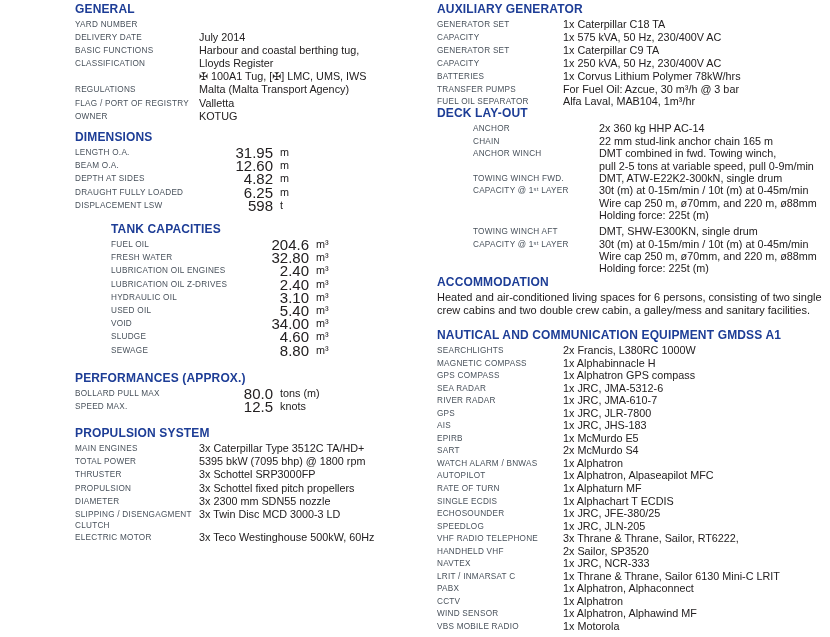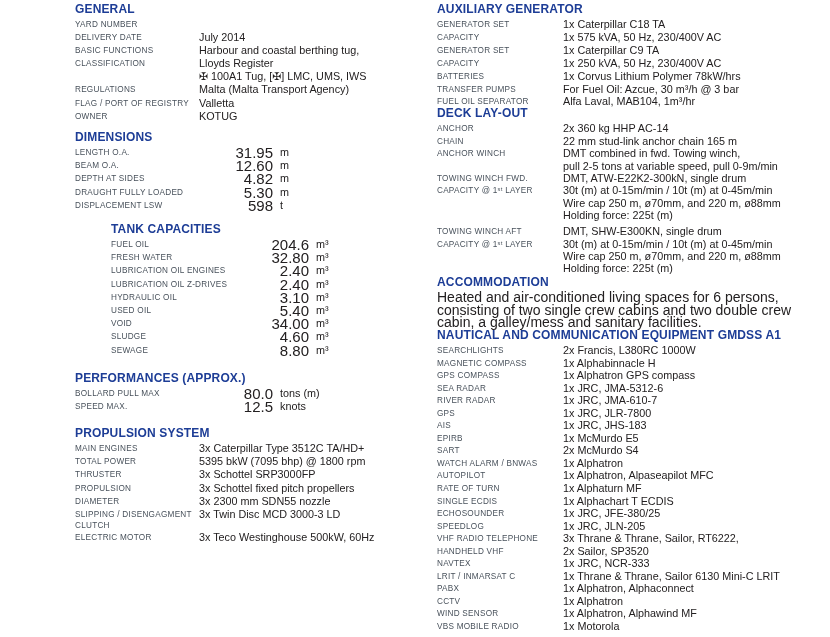--- a/index.html
+++ b/index.html
@@ -18,30 +18,30 @@
   
   .sec.auxiliary{top:3px;}
   .sec.deck{top:107px;}
   .sec.accommodation{top:276px;}
   .sec.nautical{top:329px;}
 
   .sec-title{margin:0 0 2px 0;font-size:12px;font-weight:bold;line-height:13px;
     color:#1d3d96;letter-spacing:.15px;}
   .row{display:flex;align-items:flex-start;line-height:13.2px;}
   .auxiliary .row{line-height:12.9px;}
-  .deck .row{line-height:12.2px;}
+  .deck .row{line-height:12.2px;margin-left:36px;}
   .nautical .row{line-height:12.55px;}
   .lbl{flex:0 0 124px;font-size:8.2px;line-height:10.5px;padding-top:2px;
     color:#48515b;letter-spacing:.25px;}
   .col.right .lbl{flex-basis:126px;}
   .val{font-size:10.8px;color:#232021;white-space:nowrap;}
   .num{flex:0 0 74px;text-align:right;font-size:15px;color:#232021;}
   .unit{margin-left:7px;font-size:10.8px;color:#232021;}
   .spacer{height:4px;}
-  .para{margin:2px 0 0 0;font-size:14px;line-height:12.5px;color:#232021;width:392px;}
+  .para{margin:2px 0 0 0;font-size:11px;line-height:12.5px;color:#232021;width:392px;}
 </style>
 </head>
 <body>
 
 <div class="page">
   <div class="col left">
     <section class="sec general">
         <h2 class="sec-title">GENERAL</h2>
         <div class="row">
           <span class="lbl">YARD NUMBER</span>
@@ -87,21 +87,21 @@
           <span class="num">12.60</span>
           <span class="unit">m</span>
         </div>
         <div class="row">
           <span class="lbl">DEPTH AT SIDES</span>
           <span class="num">4.82</span>
           <span class="unit">m</span>
         </div>
         <div class="row">
           <span class="lbl">DRAUGHT FULLY LOADED</span>
-          <span class="num">5.30</span>
+          <span class="num">6.25</span>
           <span class="unit">m</span>
         </div>
         <div class="row">
           <span class="lbl">DISPLACEMENT LSW</span>
           <span class="num">598</span>
           <span class="unit">t</span>
         </div>
       </section>
     <section class="sec tanks">
         <h2 class="sec-title">TANK CAPACITIES</h2>

